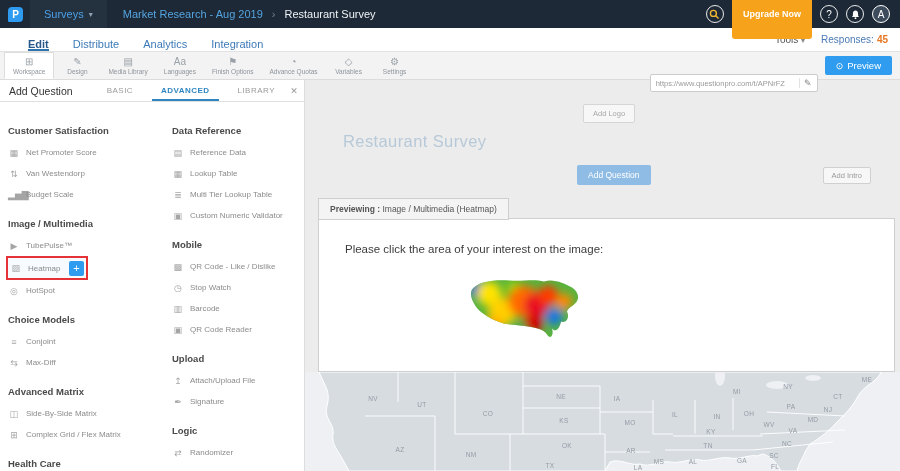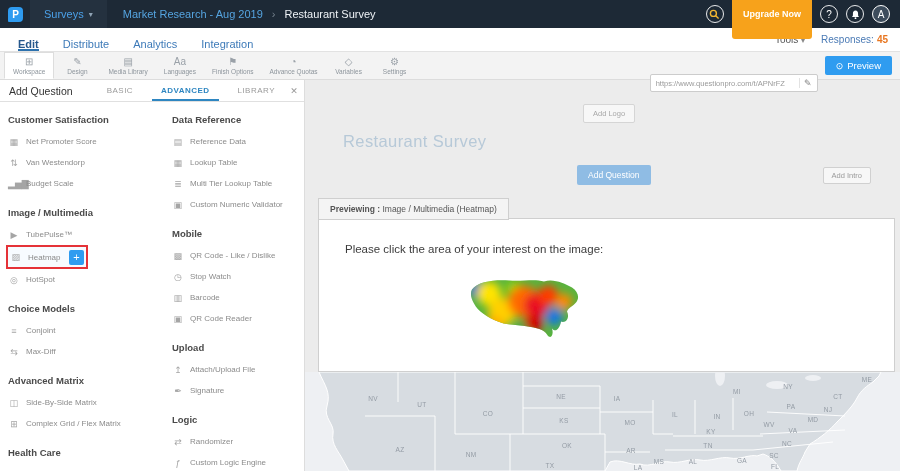--- a/index.html
+++ b/index.html
@@ -24,21 +24,21 @@
   .circle-btn { width:18px; height:18px; border:1px solid rgba(255,255,255,.9); border-radius:50%;
                 display:grid; place-items:center; font-size:10px; color:#fff; cursor:pointer; }
   .upgrade-btn { background:#f7a21b; color:#fff; border:none; border-radius:3px; font-size:9px;
                  font-weight:bold; padding:20px 11px; cursor:pointer; font-family:inherit; }
   .avatar { width:18px; height:18px; border-radius:50%; background:#3d4c5c; border:1px solid #fff;
             color:#fff; font-size:10px; display:grid; place-items:center; cursor:pointer; }
 
   
   .navbar { position:absolute; left:0; top:28px; right:0; height:24px; background:#fff;
             border-bottom:1px solid #e2e2e2; display:flex; align-items:stretch; z-index:29; }
-  .nav-tabs { display:flex; padding-left:18px; gap:24px;margin-top:9px; }
+  .nav-tabs { display:flex; padding-left:28px; gap:24px;margin-top:9px; }
   .nav-tab { display:flex; align-items:center; font-size:11px; color:#3d7ab8;
              border-bottom:2px solid transparent; padding-top:2px; cursor:pointer; }
   .nav-tab.active { color:#27588c; font-weight:bold; border-bottom-color:#2d72ae; }
   .nav-right { margin-left:auto; display:flex; align-items:center; gap:16px; padding-right:12px; }
   .tools-menu { font-size:10px; color:#555; cursor:pointer; }
   .tools-menu .caret { font-size:8px; color:#888; }
   .responses { font-size:10px; color:#4a7ab5; }
   .responses .count { color:#e87722; font-weight:bold; margin-left:3px; }
 
   
@@ -68,21 +68,21 @@
   .panel-title { font-size:10.5px; color:#333; display:flex; align-items:center; padding:0 9px; }
   .panel-tabs { display:flex; flex:1; justify-content:space-between; margin-left:16px; }
   .panel-tab { display:flex; align-items:center; padding:0 9px; font-size:8px; letter-spacing:.5px;
                color:#9a9a9a; cursor:pointer; }
   .panel-tab.active { color:#2e86c1; font-weight:bold; box-shadow:inset 0 -2px 0 #2e86c1; }
   .panel-close { width:20px; display:grid; place-items:center; color:#999; font-size:9px; cursor:pointer; }
   .panel-col { position:absolute; top:22px; bottom:0; padding:6px 6px 6px 8px; overflow:hidden; }
   .panel-col.left { left:0; width:146px; }
   .panel-col.right { left:164px; width:159px; }
   .sec-title { font-size:9.5px; font-weight:bold; color:#4a4a4a; margin:13px 0 6px; }
-  .panel-col .sec-title:first-child { margin-top:6px; }
+  .panel-col .sec-title:first-child { margin-top:17px; }
   .q-item { display:flex; align-items:center; gap:6px; height:21px; color:#8b8b8b;
             font-size:8px; cursor:pointer; }
   .q-icon { width:12px; text-align:center; color:#a5a5a5; font-size:9px; flex:0 0 auto; }
   .q-label { white-space:nowrap; }
   .q-item.highlight { border:2px solid #e53238; width:82px; height:24px; padding:0 2px;
                       margin-left:-2px; background:#f7fbff; }
   .plus-btn { margin-left:auto; width:15px; height:15px; background:#2f9cf0; color:#fff;
               border-radius:2px; display:grid; place-items:center; font-size:11px;
               line-height:15px; cursor:pointer; }
 

